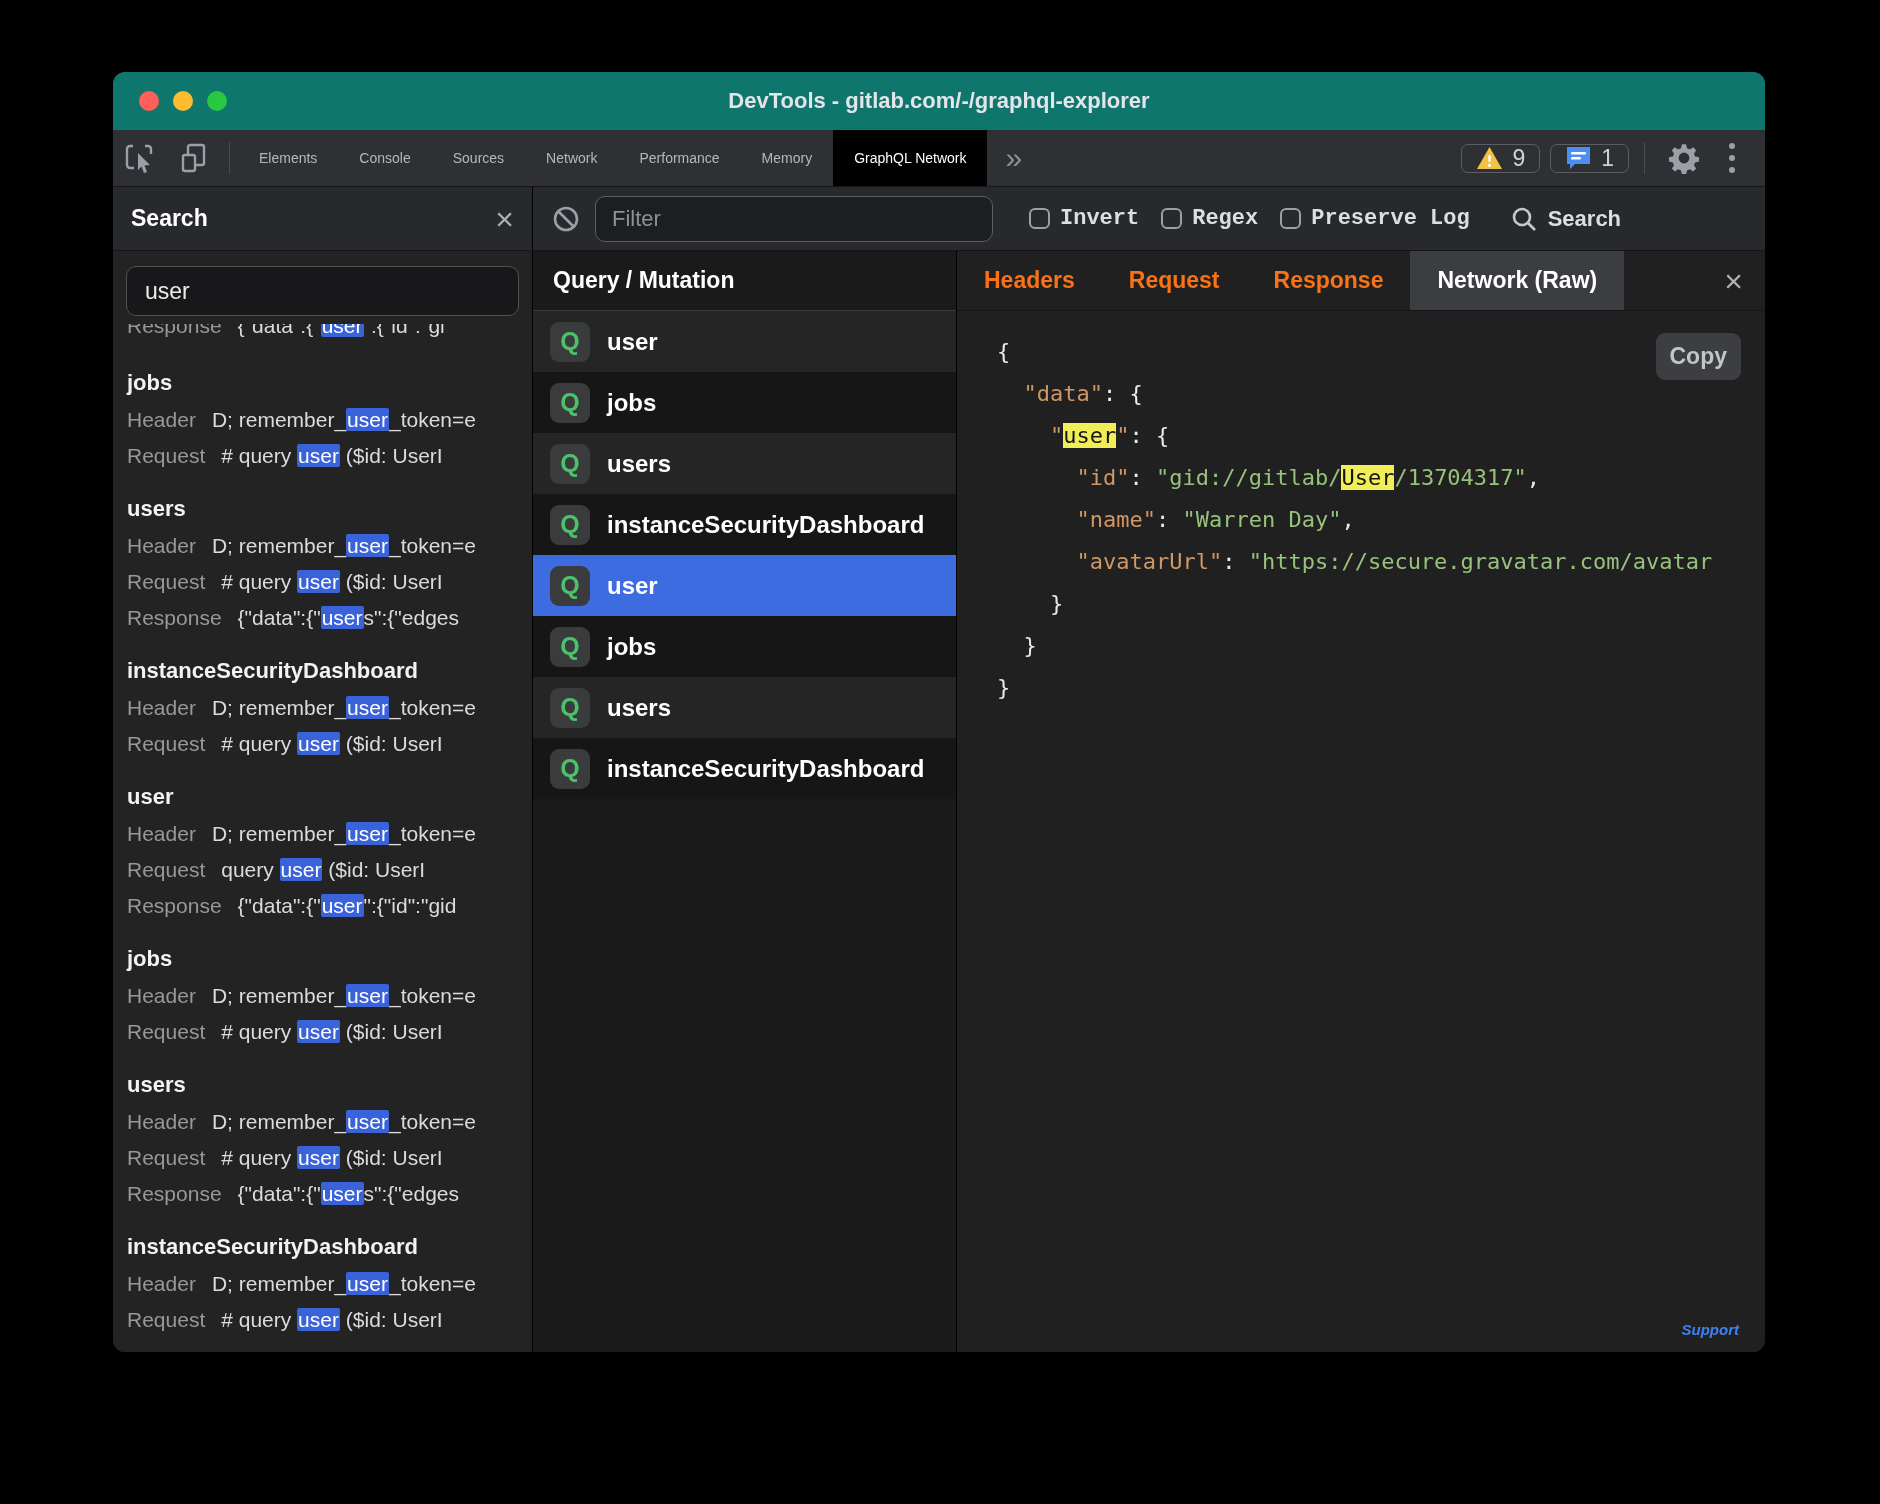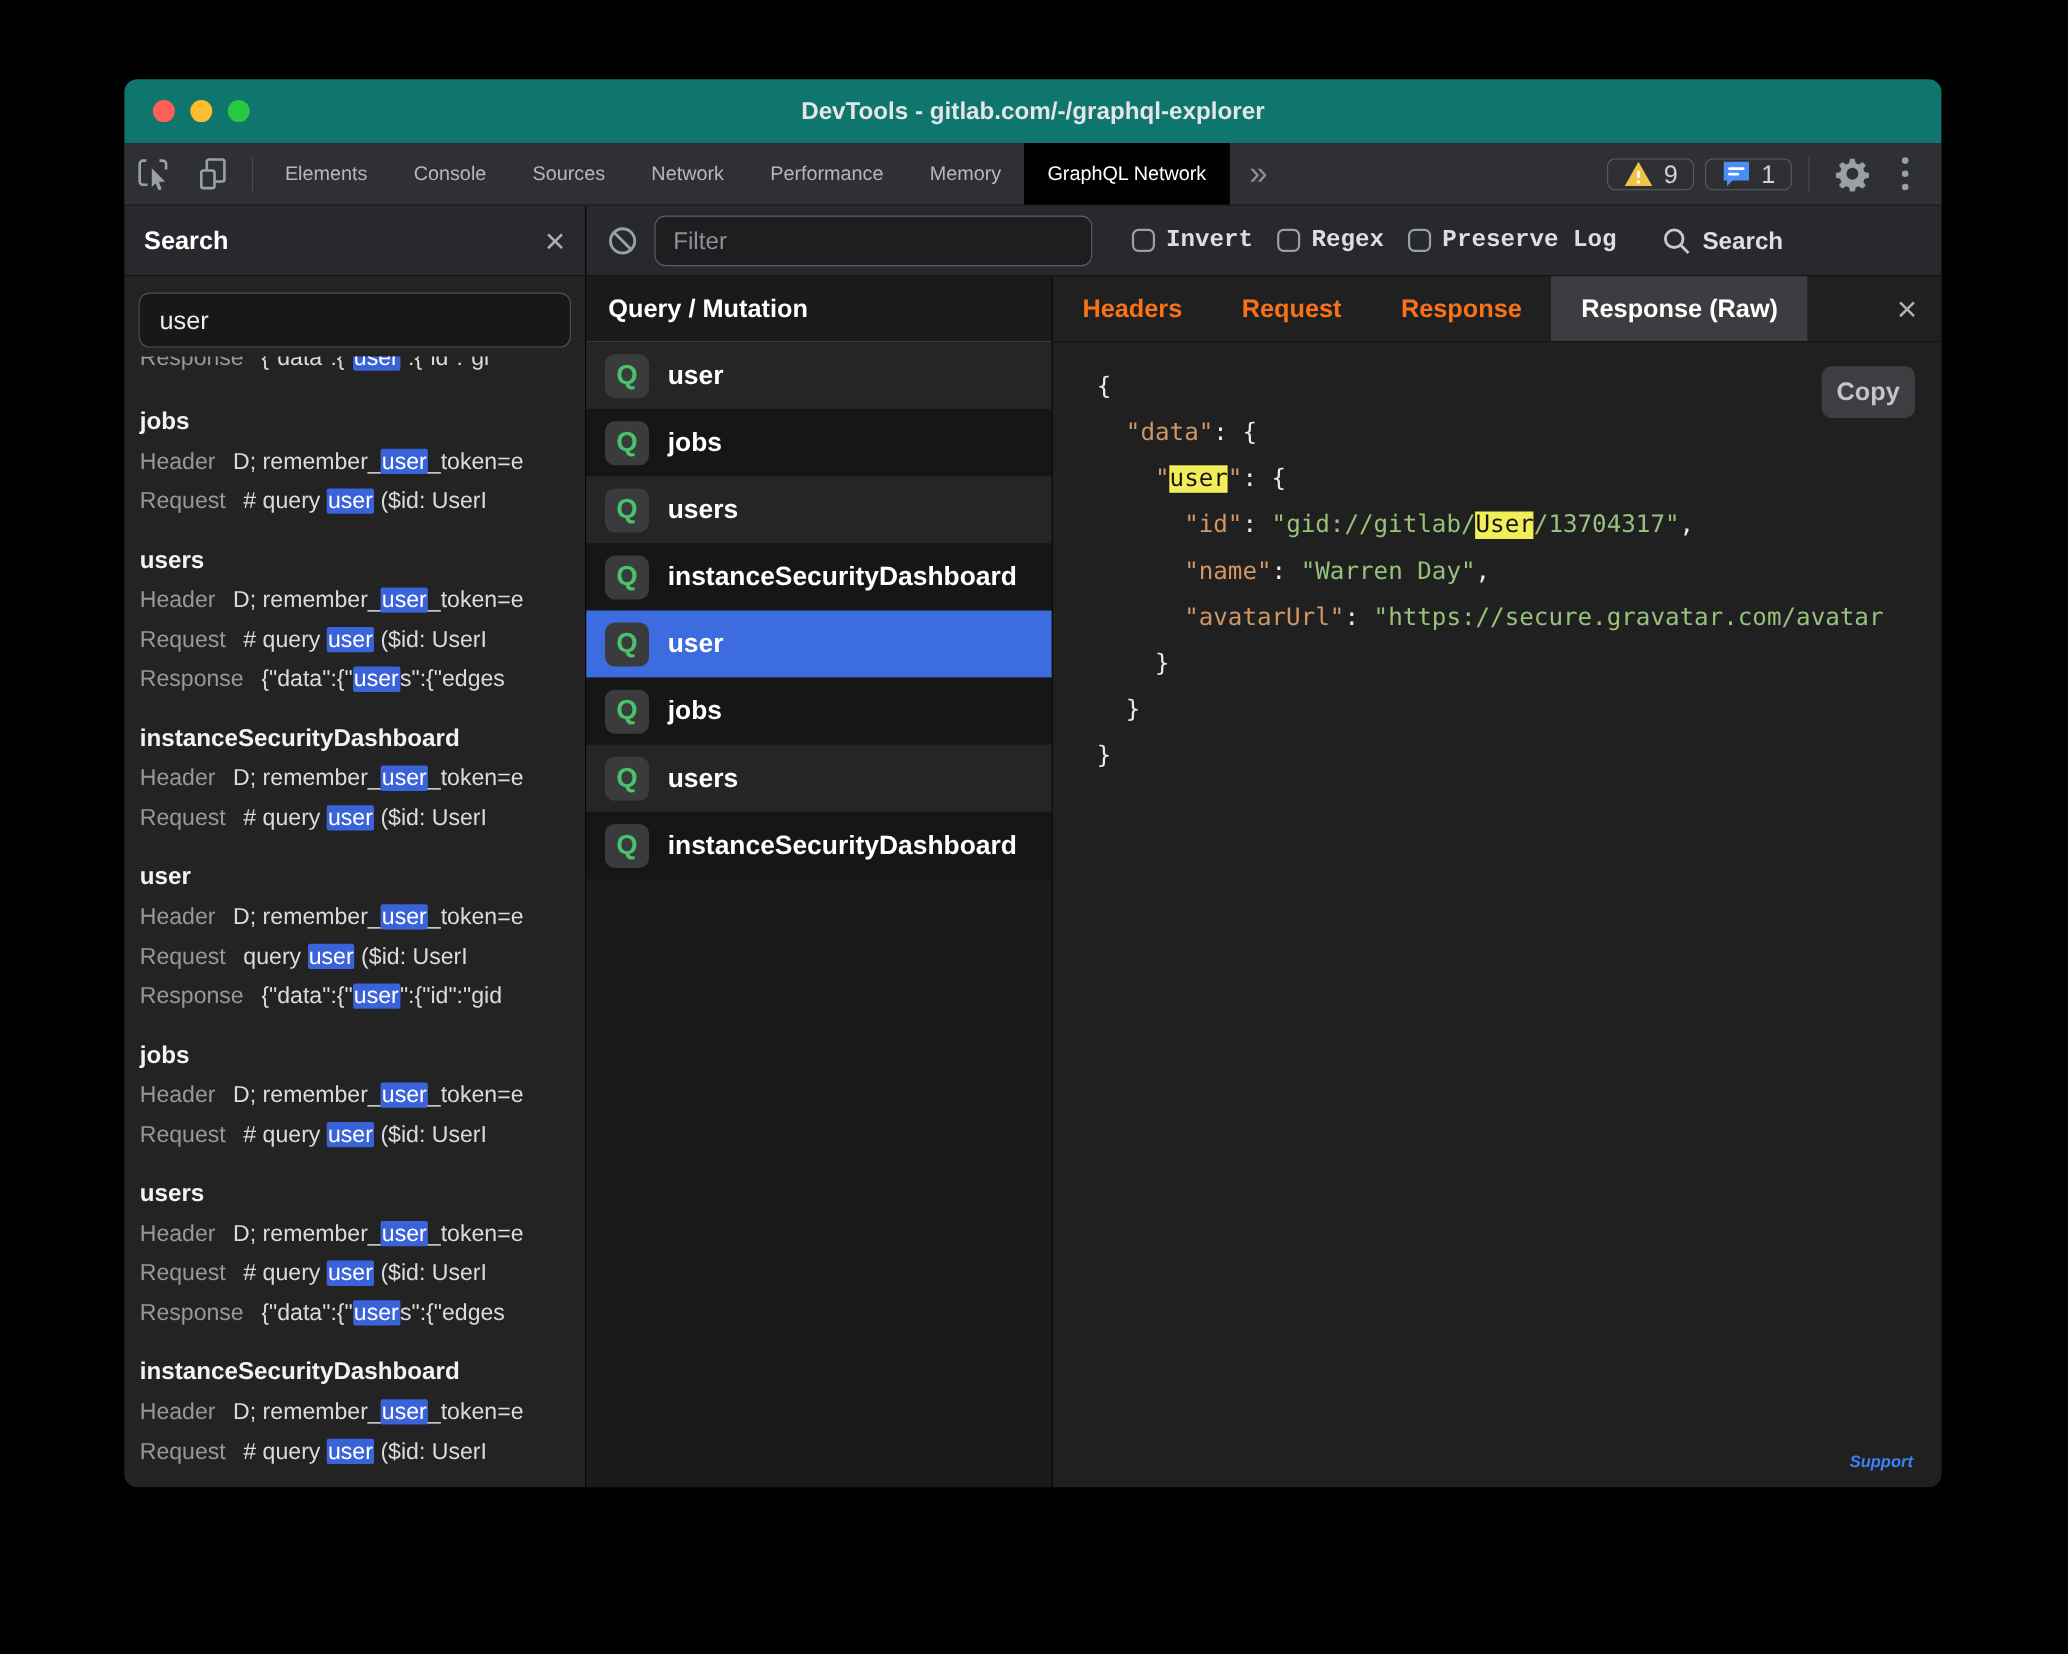--- a/index.html
+++ b/index.html
@@ -14,21 +14,21 @@
   .traffic { position:absolute; left:26px; top:0; height:100%; display:flex; align-items:center; gap:14px; }
   .light { width:20px; height:20px; border-radius:50%; }
   .light.red { background:#ff5f57; } .light.yellow { background:#febc2e; } .light.green { background:#28c840; }
   .win-title { color:#e3e5e8; font-size:22px; font-weight:bold; }
   
   .toolbar { height:57px; background:#2e3033; border-bottom:1px solid #151517;
              display:flex; align-items:stretch; flex:0 0 auto; }
   .tool-ic { display:flex; align-items:center; padding:0 10px; }
   .tool-ic svg { display:block; }
   .vsep { width:1px; background:#4a4c4f; margin:12px 8px; }
-  .dtab { display:flex; align-items:center; padding:0 21px; color:#b5b8bb; font-size:18px; cursor:default; }
+  .dtab { display:flex; align-items:center; padding:0 21px; color:#b5b8bb; font-size:14px; cursor:default; }
   .dtab.active { background:#000; color:#fff; }
   .chevrons { display:flex; align-items:center; padding:0 18px; color:#8d9094; font-size:30px; }
   .tb-spacer { flex:1; }
   .badge { display:flex; align-items:center; gap:9px; border:1px solid #5b5e62; border-radius:7px;
            padding:0 14px; margin:9px 5px; color:#cfd1d4; font-size:23px; }
   .tb-right { display:flex; align-items:center; padding-right:14px; }
   .icon-btn { display:flex; align-items:center; justify-content:center; padding:0 13px; height:100%; }
   .kebab { display:flex; flex-direction:column; gap:6px; padding:0 16px; }
   .kebab i { width:6px; height:6px; border-radius:50%; background:#9aa0a6; }
   
@@ -326,21 +326,21 @@
         </div>
     </div>
 
     <div class="rightcol">
       <div class="rtabs">
         <span id="rtabs-inactive" style="display:flex; align-items:stretch;">
             <span class="rtab">Headers</span>
             <span class="rtab">Request</span>
             <span class="rtab">Response</span>
           </span>
-        <span class="rtab active">Response (Raw)</span>
+        <span class="rtab active">Network (Raw)</span>
         <span class="sp"></span>
         <span class="xbtn">×</span>
       </div>
       <div class="jsonarea">
         <div class="copybtn">Copy</div>
         <div class="jsonpre" id="jsonpre"><div class="json-line"><span class="tk-p">{</span></div><div class="json-line"><span class="tk-p">  </span><span class="tk-k">"data"</span><span class="tk-p">: {</span></div><div class="json-line"><span class="tk-p">    </span><span class="tk-k">"</span><span class="tk-k yhl">user</span><span class="tk-k">"</span><span class="tk-p">: {</span></div><div class="json-line"><span class="tk-p">      </span><span class="tk-k">"id"</span><span class="tk-p">: </span><span class="tk-s">"gid://gitlab/</span><span class="tk-s yhl">User</span><span class="tk-s">/13704317"</span><span class="tk-p">,</span></div><div class="json-line"><span class="tk-p">      </span><span class="tk-k">"name"</span><span class="tk-p">: </span><span class="tk-s">"Warren Day"</span><span class="tk-p">,</span></div><div class="json-line"><span class="tk-p">      </span><span class="tk-k">"avatarUrl"</span><span class="tk-p">: </span><span class="tk-s">"https://secure.gravatar.com/avatar</span></div><div class="json-line"><span class="tk-p">    }</span></div><div class="json-line"><span class="tk-p">  }</span></div><div class="json-line"><span class="tk-p">}</span></div></div>
         <div class="support">Support</div>
       </div>
     </div>
 

